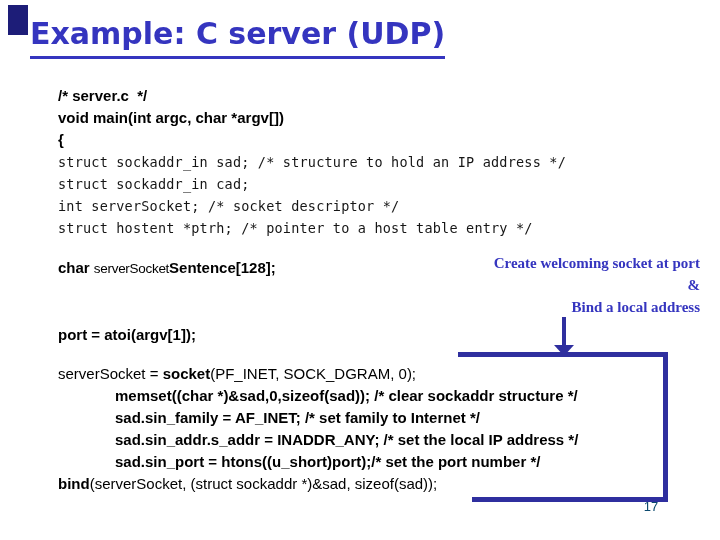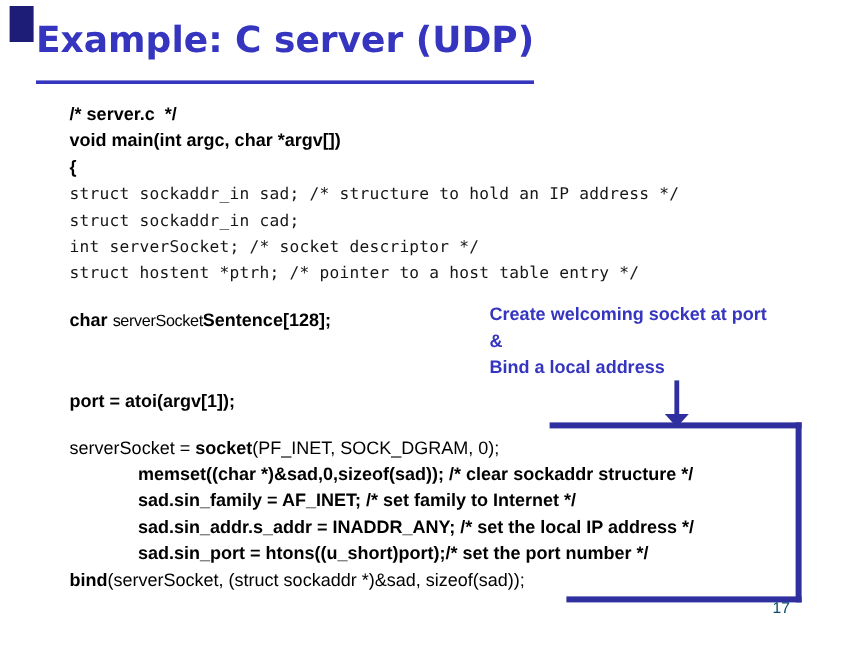--- a/index.html
+++ b/index.html
@@ -19,21 +19,21 @@
   }
   .title {
     position: absolute;
     left: 30px; top: 16px;
     display: inline-block;
     font-family: "DejaVu Sans", sans-serif;
     font-size: 30px;
     font-weight: bold;
     color: var(--title-blue, #3535bf);
     border-bottom: 3px solid var(--title-blue, #3535bf);
-    padding-bottom: 16px;
+    padding-bottom: 5px;
     letter-spacing: 0px;
     white-space: pre;
   }
   .code-block {
     position: absolute;
     left: 58px;
     color: #000000;
     font-size: 15px;
     line-height: 22px;
     white-space: pre;
@@ -57,22 +57,22 @@
   }
   .blk-header { top: 85px; }
   .blk-decls { top: 151px; }
   .blk-buffers { top: 257px; }
   .blk-port { top: 324px; }
   .blk-socket { top: 363px; }
   .annotation {
     position: absolute;
     left: 408px; top: 252px;
     width: 292px;
-    text-align: left;
-    font-family: Liberation Sans, sans-serif;
+    text-align: right;
+    font-family: Liberation Serif, serif;
     font-size: 15px;
     font-weight: bold;
     color: var(--title-blue, #3535bf);
     line-height: 22px;
   }
   .arrow-shaft {
     position: absolute;
     left: 562px; top: 317px;
     width: 4px; height: 30px;
     background: var(--shape-navy, #2f2f9f);

